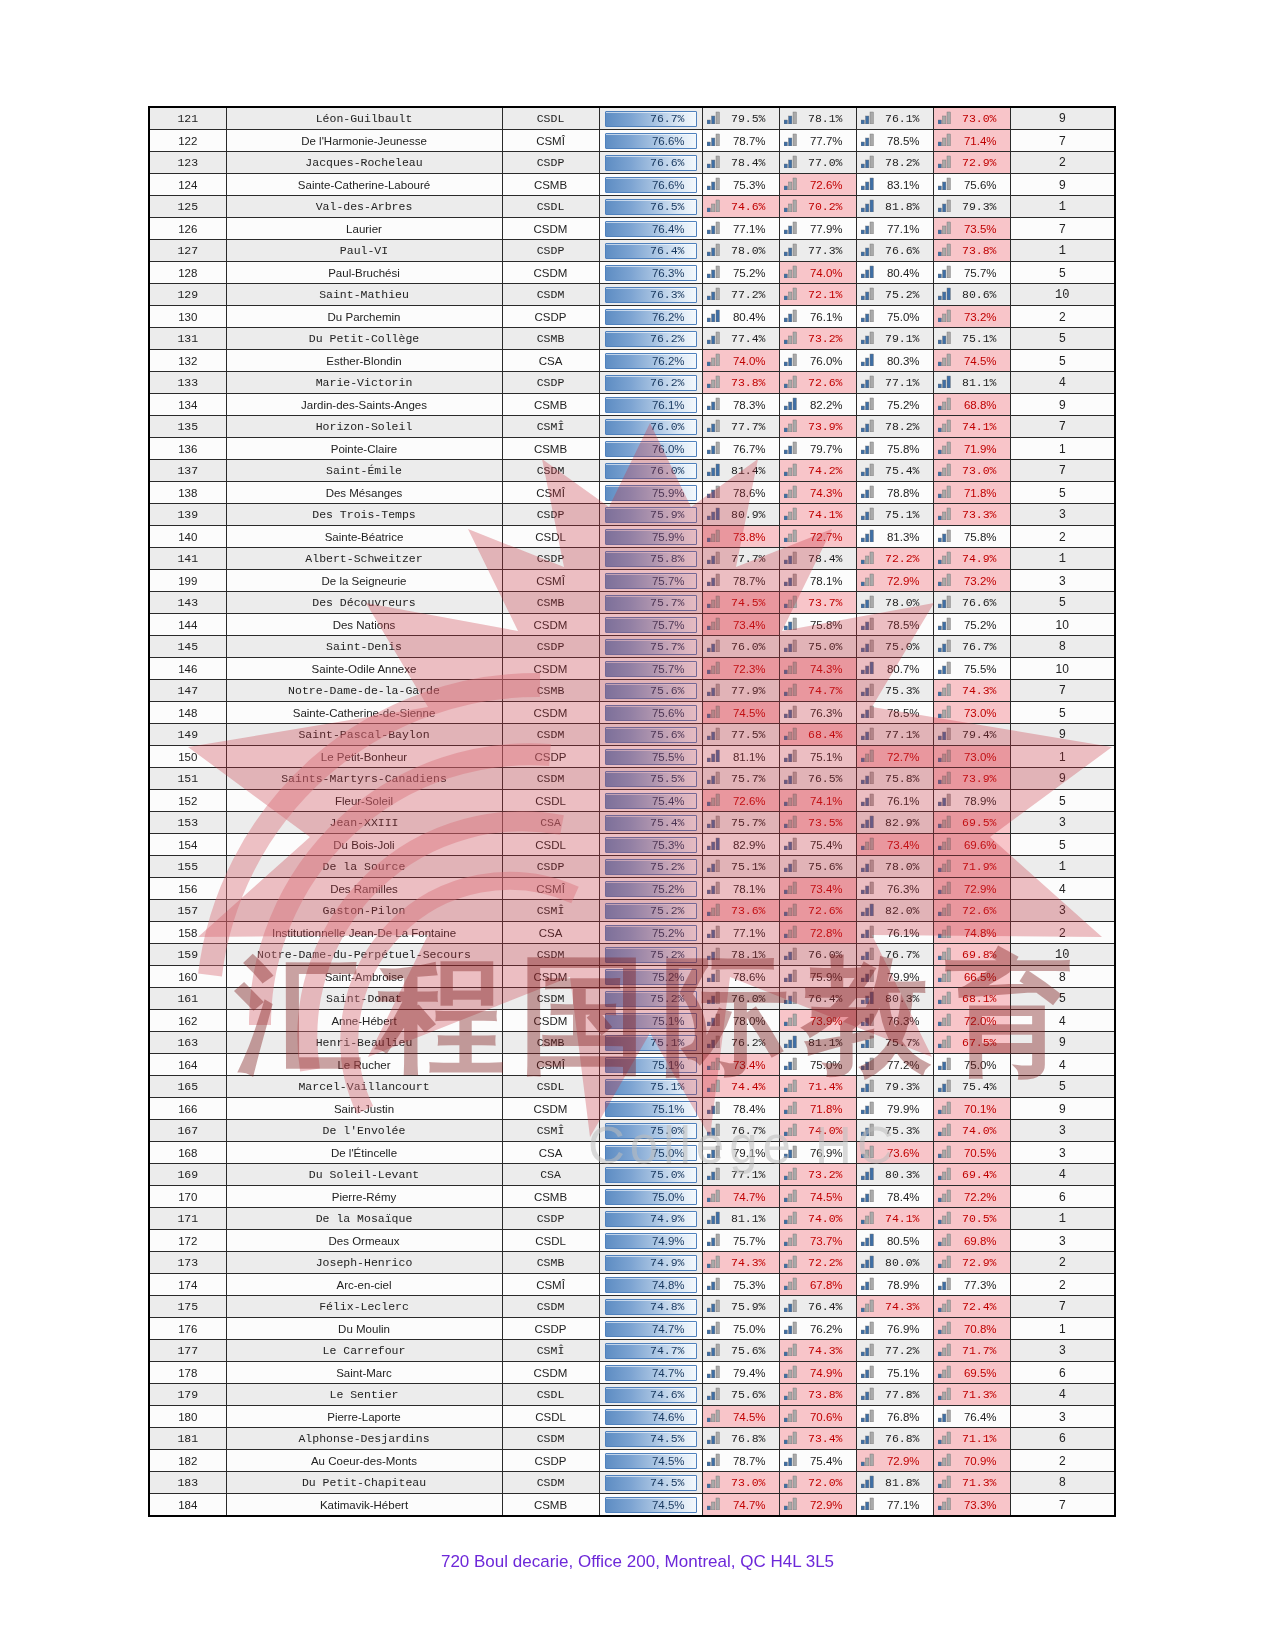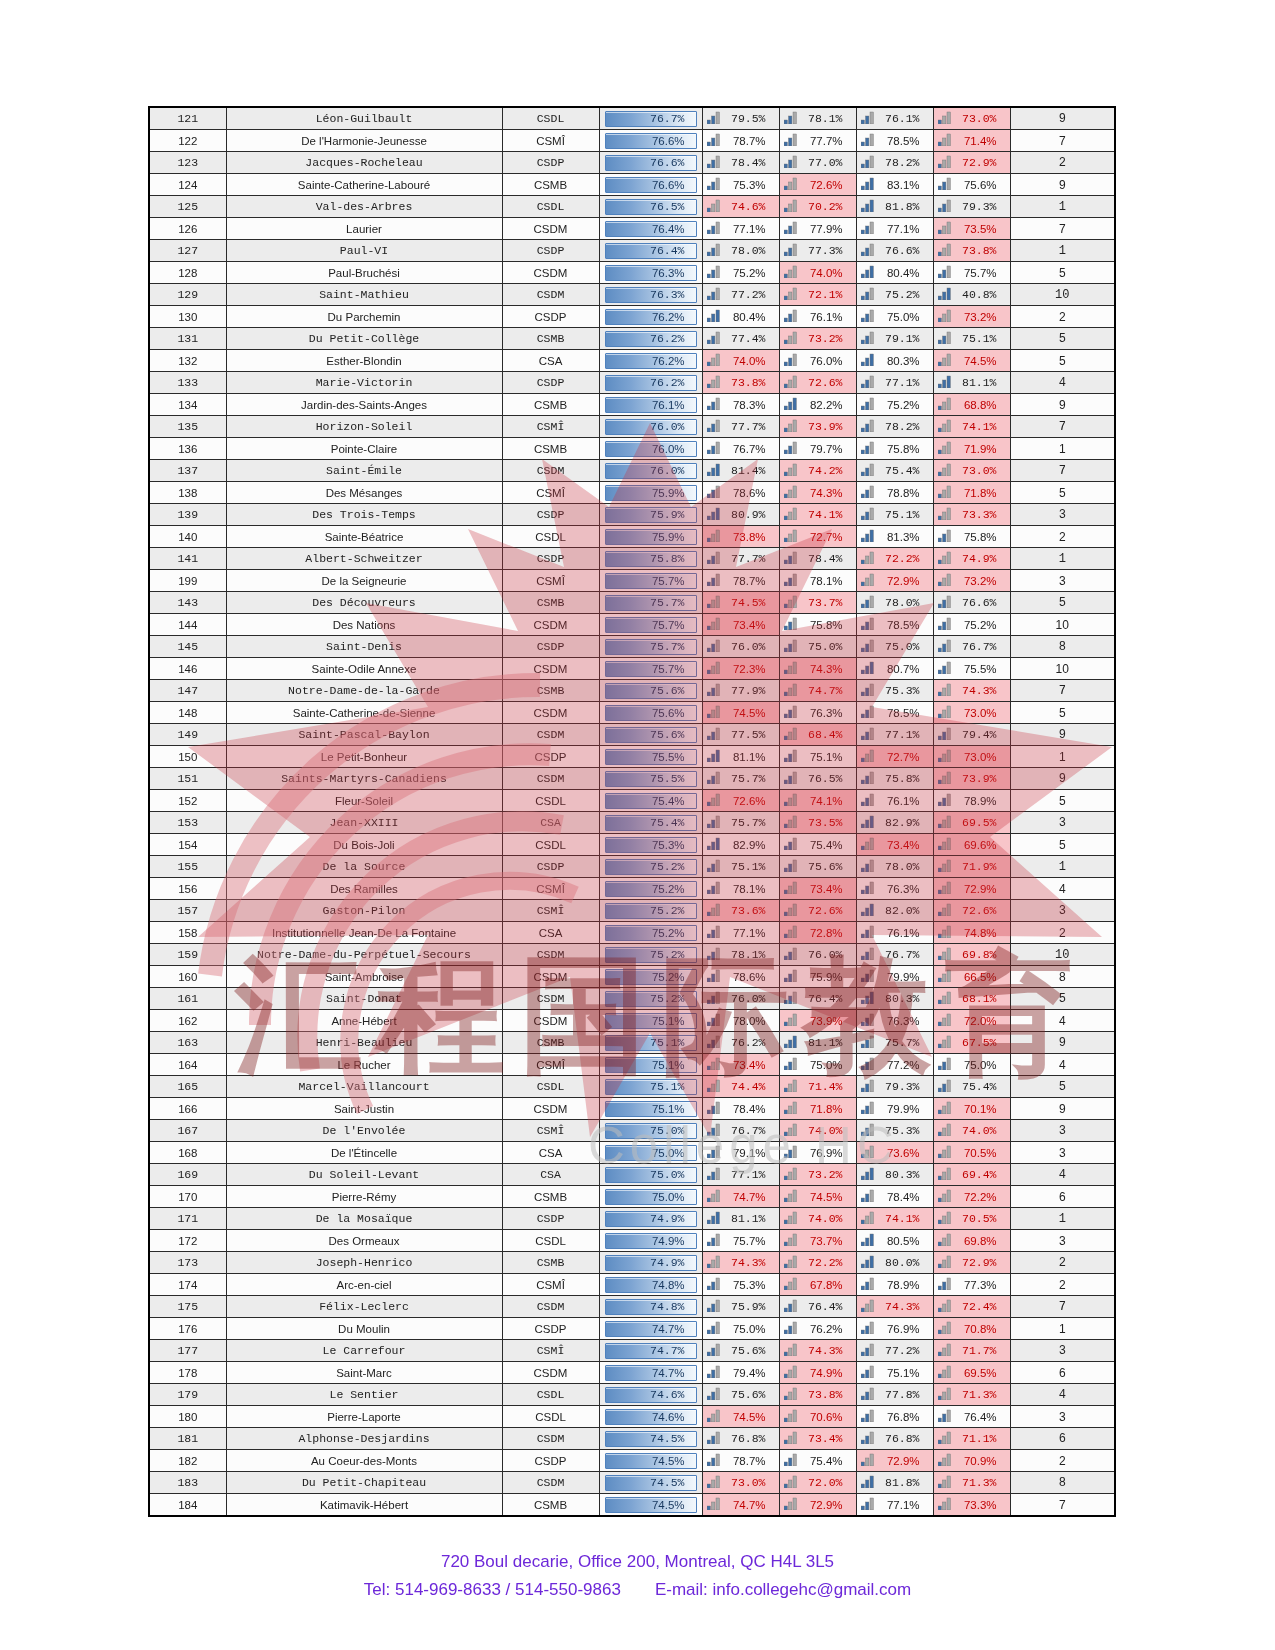--- a/index.html
+++ b/index.html
@@ -337,21 +337,21 @@
             </svg></span><span class="val">72.1%</span></td>
     <td class="pct-cell"><span class="icon"><svg width="13" height="13" viewBox="0 0 13 13">
               <rect x="0" y="9" width="3.4" height="4" fill="#3f6fa5" stroke="#6f6f6f" stroke-width="0.4"></rect>
               <rect x="4.5" y="5" width="3.4" height="8" fill="#3f6fa5" stroke="#6f6f6f" stroke-width="0.4"></rect>
               <rect x="9" y="1" width="3.4" height="12" fill="#a9a9a9" stroke="#6f6f6f" stroke-width="0.4"></rect>
             </svg></span><span class="val">75.2%</span></td>
     <td class="pct-cell"><span class="icon"><svg width="13" height="13" viewBox="0 0 13 13">
               <rect x="0" y="9" width="3.4" height="4" fill="#3f6fa5" stroke="#6f6f6f" stroke-width="0.4"></rect>
               <rect x="4.5" y="5" width="3.4" height="8" fill="#3f6fa5" stroke="#6f6f6f" stroke-width="0.4"></rect>
               <rect x="9" y="1" width="3.4" height="12" fill="#3f6fa5" stroke="#6f6f6f" stroke-width="0.4"></rect>
-            </svg></span><span class="val">40.8%</span></td>
+            </svg></span><span class="val">80.6%</span></td>
     <td class="count-cell">10</td>
   </tr>
       <tr class="even">
     <td class="rank-cell">130</td>
     <td class="name-cell">Du Parchemin</td>
     <td class="board-cell">CSDP</td>
     <td class="bar-cell">
       <div class="bar-box">76.2%</div>
     </td>
     <td class="pct-cell"><span class="icon"><svg width="13" height="13" viewBox="0 0 13 13">
@@ -1940,16 +1940,13 @@
               <rect x="4.5" y="5" width="3.4" height="8" fill="#a9a9a9" stroke="#6f6f6f" stroke-width="0.4"></rect>
               <rect x="9" y="1" width="3.4" height="12" fill="#a9a9a9" stroke="#6f6f6f" stroke-width="0.4"></rect>
             </svg></span><span class="val">73.3%</span></td>
     <td class="count-cell">7</td>
   </tr>
     </tbody>
 </table>
 
 <div class="footer">
   <div>720 Boul decarie, Office 200, Montreal, QC H4L 3L5</div>
-  <div>
-    <span class="tel">Tel: 514-969-8633 / 514-550-9863</span><span>E-mail: info.collegehc@gmail.com</span>
-  </div>
 </div>
 
 </body></html>

